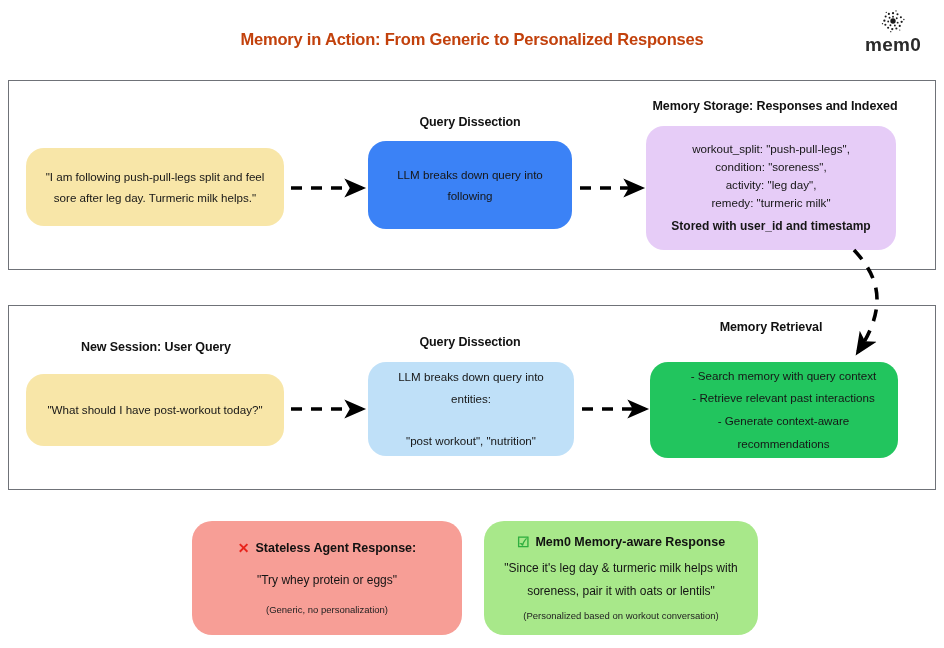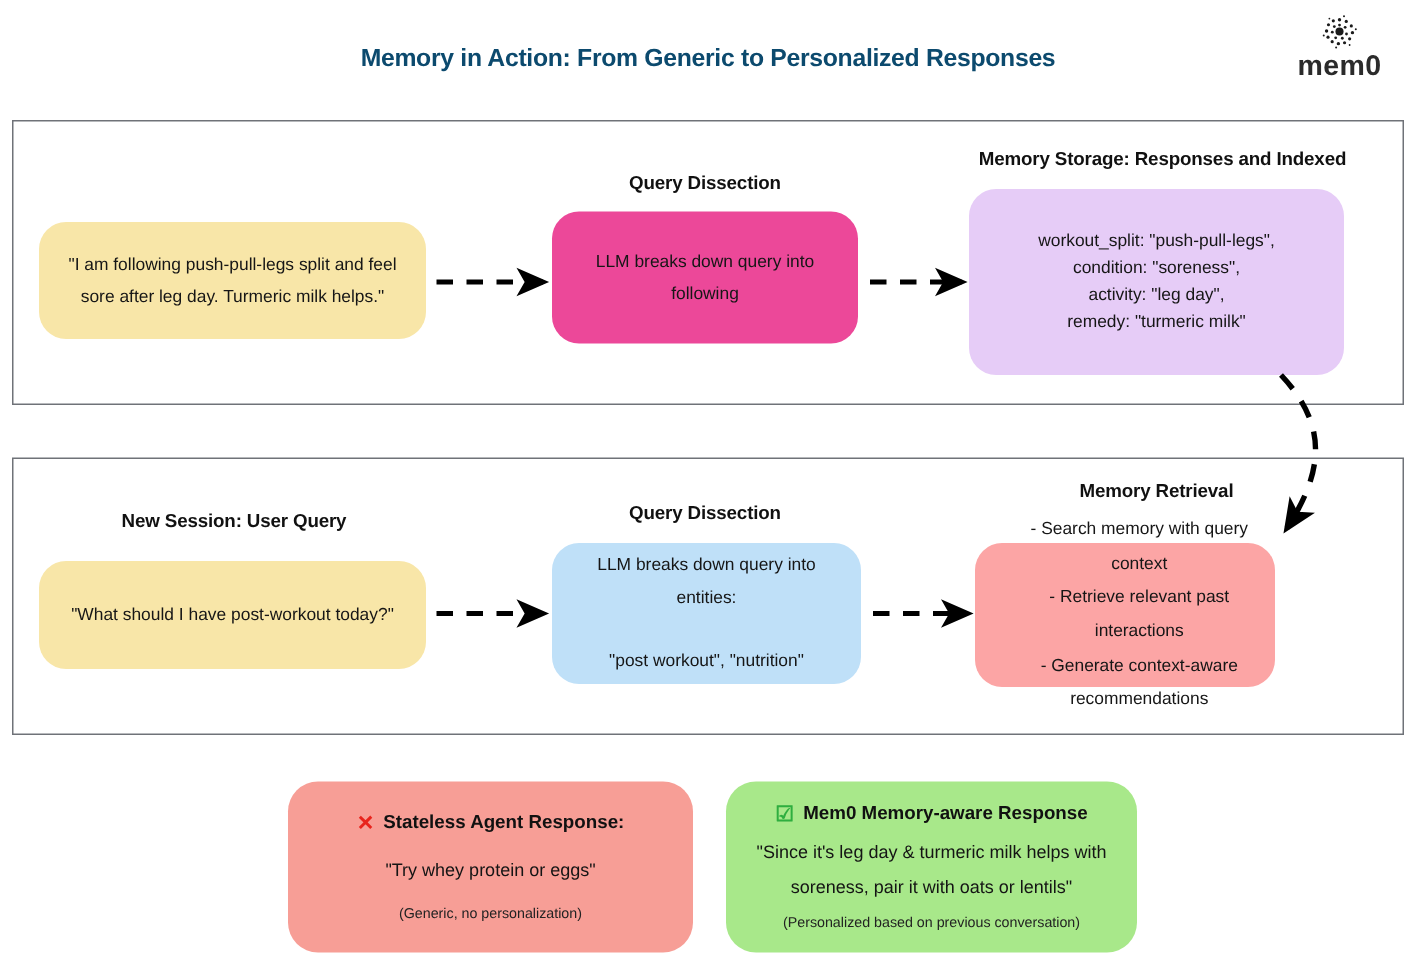--- a/index.html
+++ b/index.html
@@ -11,21 +11,21 @@
     position:relative;
     overflow:hidden;
   }
   .canvas{position:absolute;inset:0;}
 
   
   .title{
     position:absolute;left:0;top:30px;width:944px;
     text-align:center;
     font-size:16.5px;font-weight:bold;letter-spacing:-0.2px;
-    color:#0c4a6e;
+    color:#c2410c;
   }
   .logo{
     position:absolute;right:14px;top:6px;
     width:74px;text-align:center;
   }
   .logo-mark{width:30px;height:30px;margin:0 auto;display:block;}
   .logo-text{
     font-size:19px;font-weight:700;color:#2b2b2b;
     letter-spacing:0.3px;margin-top:-1px;line-height:1;
   }
@@ -131,48 +131,49 @@
   </div>
 
   <div class="panel" id="panel-1"></div>
 
   <div class="node" id="n1-query" style="left:26px;top:148px;width:258px;height:78px;background:#f8e6a8;">
     <span class="ln">"I am following push-pull-legs split and feel</span>
     <span class="ln">sore after leg day. Turmeric milk helps."</span>
   </div>
 
   <div class="col-head" style="left:368px;top:115px;width:204px;">Query Dissection</div>
-  <div class="node" id="n1-dissect" style="left:368px;top:141px;width:204px;height:88px;background:#ec4899;">
+  <div class="node" id="n1-dissect" style="left:368px;top:141px;width:204px;height:88px;background:#3b82f6;">
     <span class="ln">LLM breaks down query into</span>
     <span class="ln">following</span>
   </div>
 
   <div class="col-head" style="left:630px;top:99px;width:290px;">Memory Storage: Responses and Indexed</div>
   <div class="node" id="n1-store" style="left:646px;top:126px;width:250px;height:124px;background:#e6ccf7;line-height:1.55;">
     <span class="ln">workout_split: "push-pull-legs",</span>
     <span class="ln">condition: "soreness",</span>
     <span class="ln">activity: "leg day",</span>
     <span class="ln">remedy: "turmeric milk"</span>
+    <span class="ln strong" style="margin-top:5px;">Stored with user_id and timestamp</span>
   </div>
 
   <div class="panel" id="panel-2"></div>
 
   <div class="col-head" style="left:26px;top:340px;width:260px;">New Session:  User Query</div>
   <div class="node" id="n2-query" style="left:26px;top:374px;width:258px;height:72px;background:#f8e6a8;">
     <span class="ln">"What should I have post-workout today?"</span>
   </div>
 
   <div class="col-head" style="left:368px;top:335px;width:204px;">Query Dissection</div>
   <div class="node" id="n2-dissect" style="left:368px;top:362px;width:206px;height:94px;background:#bfe0f8;line-height:1.9;gap:19px;">
     <span class="ln">LLM breaks down query into entities:</span>
     <span class="ln">"post workout", "nutrition"</span>
   </div>
 
   <div class="col-head" style="left:648px;top:320px;width:246px;">Memory Retrieval</div>
-  <div class="node" id="n2-retrieve" style="left:650px;top:362px;width:200px;height:96px;background:#fca5a5;line-height:1.95;padding-left:29px;">
+  <div class="node" id="n2-retrieve" style="left:650px;top:362px;width:248px;height:96px;background:#22c55e;line-height:1.95;padding-left:29px;">
     <span class="ln">- Search memory with query context</span>
     <span class="ln">- Retrieve relevant past interactions</span>
     <span class="ln">- Generate context-aware recommendations</span>
   </div>
 
   <div class="card" id="card-stateless" style="left:192px;top:521px;width:270px;height:114px;background:#f79e96;">
     <div class="card-title">
       <span class="mark x">✕</span>
       <span>Stateless Agent Response:</span>
     </div>
@@ -182,21 +183,21 @@
 
   <div class="card" id="card-memory" style="left:484px;top:521px;width:274px;height:114px;background:#a8e88a;">
     <div class="card-title" style="margin-bottom:8px;">
       <span class="mark check">☑</span>
       <span>Mem0 Memory-aware Response</span>
     </div>
     <div class="card-body" style="margin-bottom:8px;">
       <span class="ln">"Since it's leg day &amp; turmeric milk helps with</span>
       <span class="ln">soreness, pair it with oats or lentils"</span>
     </div>
-    <div class="card-note">(Personalized based on previous conversation)</div>
+    <div class="card-note">(Personalized based on workout conversation)</div>
   </div>
 
   <svg class="arrows">
     <defs>
       <marker id="ah" markerWidth="7" markerHeight="7" refX="5.2" refY="3.1" orient="auto" markerUnits="strokeWidth">
         <path d="M0,0.3 L6.4,3.1 L0,5.9 L1.6,3.1 Z" fill="#000"></path>
       </marker>
     </defs>
 
     <line x1="291" y1="188" x2="362" y2="188" stroke="#000" stroke-width="3.4" stroke-dasharray="11 9" marker-end="url(#ah)"></line>

